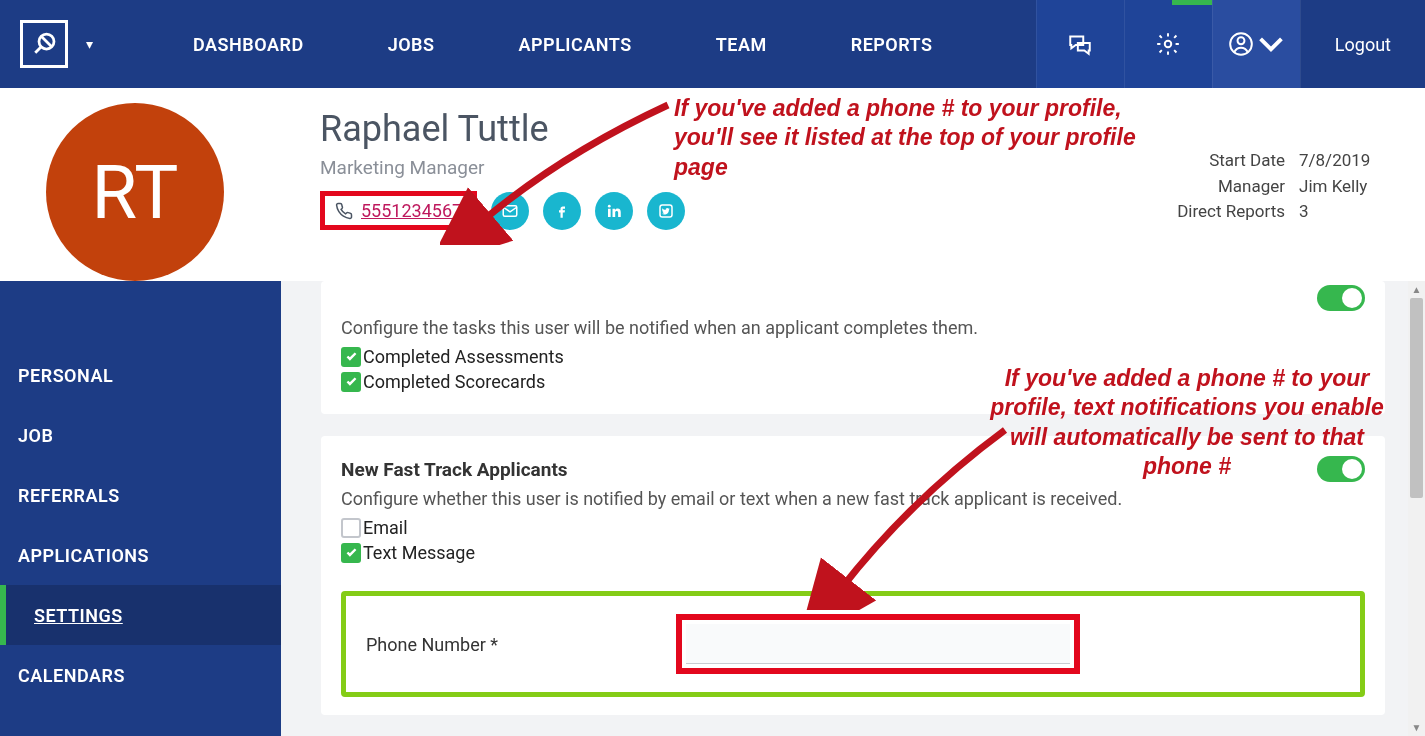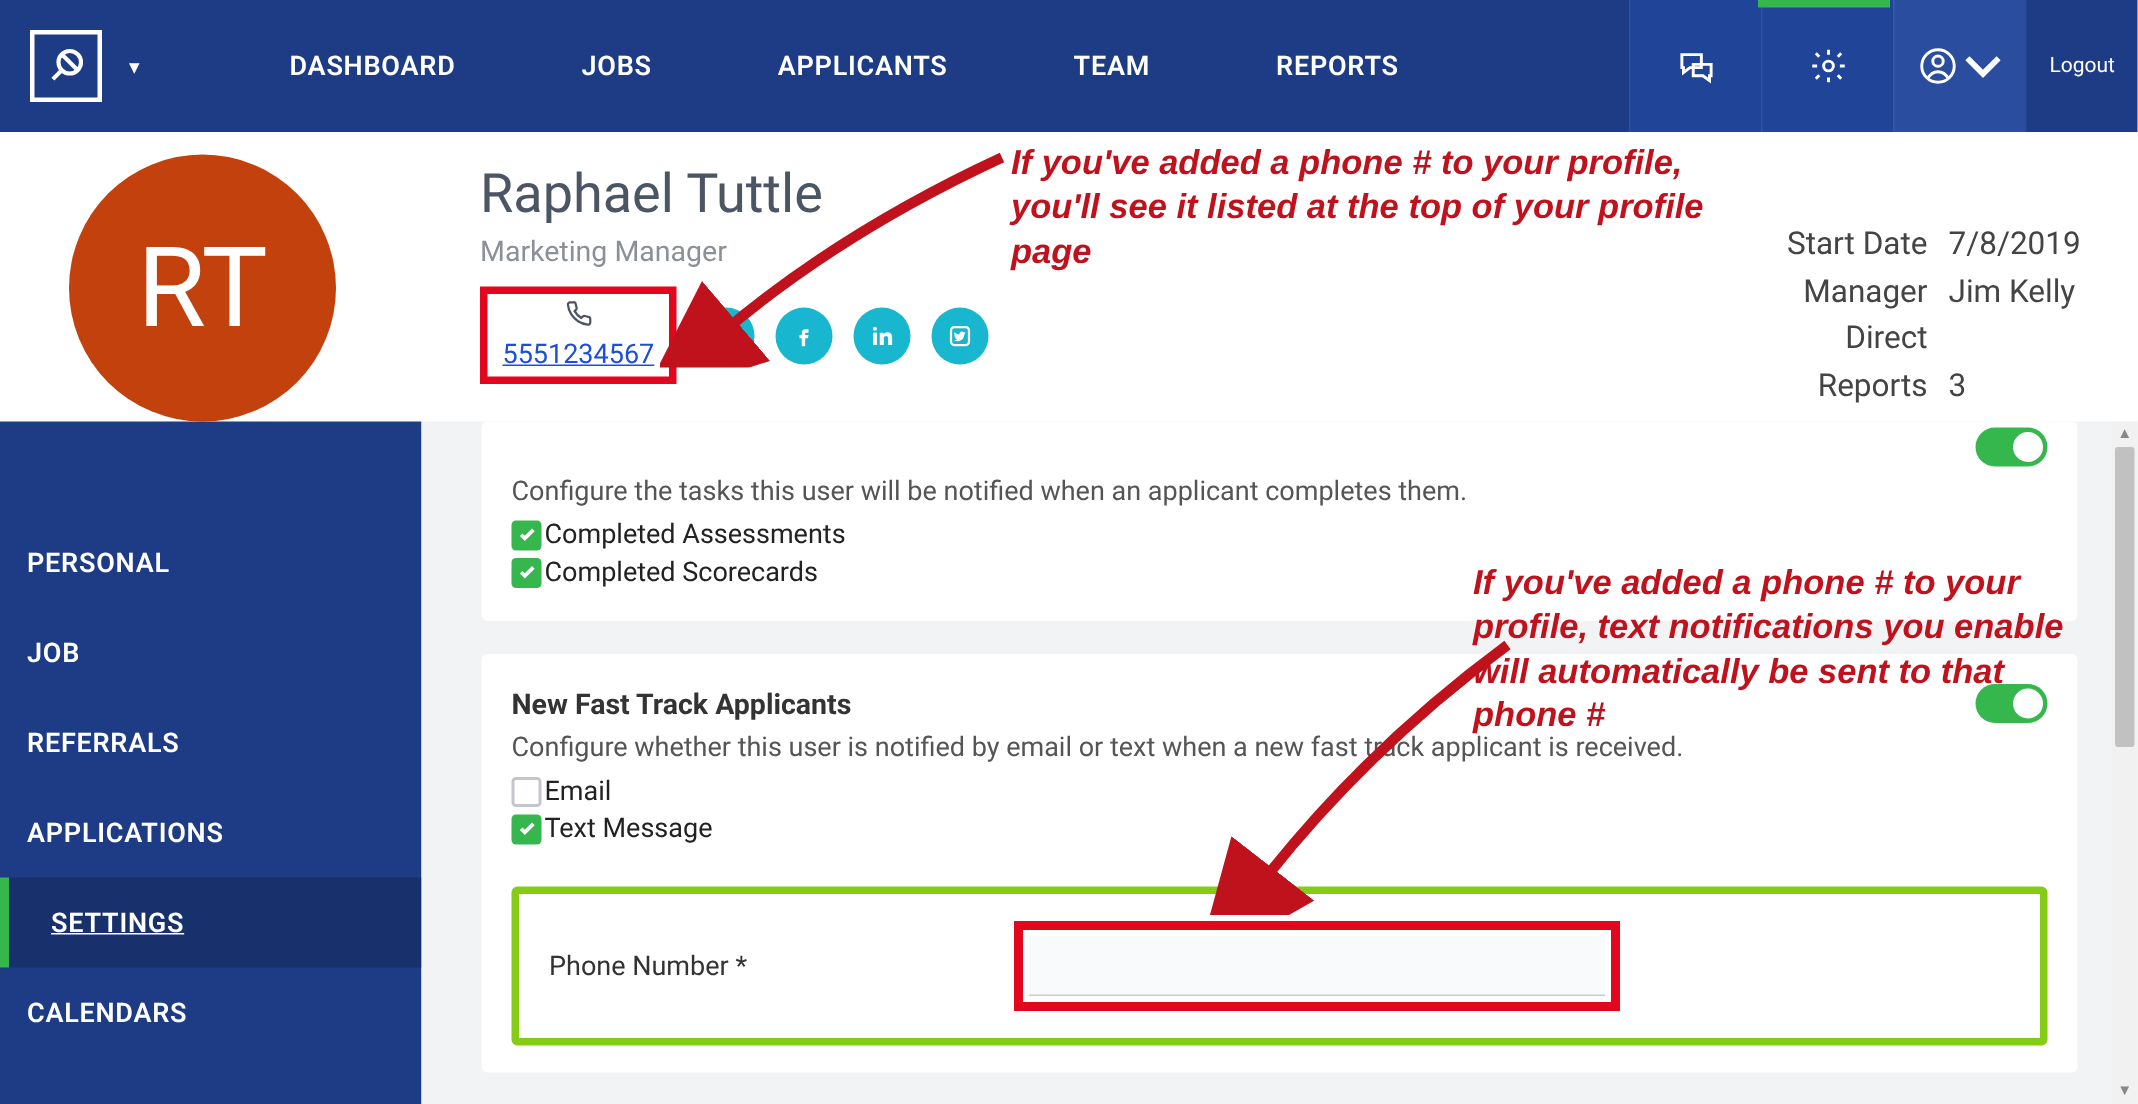--- a/index.html
+++ b/index.html
@@ -18,35 +18,35 @@
   .logo-box svg { width: 30px; height: 30px; }
   .logo-chev { margin-left: 18px; color: #fff; font-size: 14px; }
   .nav-links { display: flex; gap: 60px; margin-left: 56px; }
   .nav-link { color: #fff; font-weight: 600; font-size: 18px; letter-spacing: 0.5px; cursor: pointer; margin-left: 24px; }
   .nav-right { margin-left: auto; display: flex; height: 100%; }
   .nav-icon-btn { width: 88px; height: 100%; display:flex; align-items:center; justify-content:center; background:#1f4498; border-left:1px solid rgba(255,255,255,0.08); cursor:pointer; }
   .nav-icon-btn svg { width:26px; height:26px; }
   .nav-icon-caret { width:10px; height:6px; margin-left:4px; }
   .nav-icon-btn.active-tab { position: relative; }
   .nav-icon-btn.active-tab::before { content:""; position:absolute; top:0; left:0; right:0; height:5px; background:#36b74e; transform:translateY(-100%); }
-  .logout-btn { padding: 0 15px; display:flex; align-items:center; color:#fff; font-size:14px; border-left:1px solid rgba(255,255,255,0.08); cursor:pointer; }
+  .logout-btn { padding: 0 34px; display:flex; align-items:center; color:#fff; font-size:18px; border-left:1px solid rgba(255,255,255,0.08); cursor:pointer; }
   .green-stripe { position:absolute; top:0; right:165px; width:88px; height:5px; background:#36b74e; }
 
   
   .profile-head { display:flex; padding: 20px 36px 12px 300px; position:relative; }
   .avatar { position:absolute; left:46px; top:15px; width:178px; height:178px; border-radius:50%; background:#c2410c; display:flex; align-items:center; justify-content:center; color:#fff; font-size:74px; font-weight:400; }
   .profile-main { flex:1; padding-left:20px; }
   .profile-name { font-size:36px; color:#4b5563; font-weight:400; }
   .profile-title { color:#8a8f98; font-size:19px; margin-top:6px; }
   .profile-socialrow { display:flex; align-items:center; gap:14px; margin-top:12px; }
-  .phone-box { border:5px solid #e3071d; padding:4px 10px; display:flex; align-items:center; gap:8px; color:#1d4ed8;flex-direction:column; }
+  .phone-box { border:5px solid #e3071d; padding:4px 10px; display:flex; align-items:center; gap:8px; color:#be185d; }
   .phone-box span { text-decoration: underline; font-size:18px; }
   .soc-circle { width:38px; height:38px; border-radius:50%; background:#19b6cf; display:flex; align-items:center; justify-content:center; color:#fff; cursor:pointer; }
   .soc-circle svg { width:18px; height:18px; }
-  .profile-meta { text-align:right; font-size:21px; color:#444; line-height:1.5; margin-top:40px; }
+  .profile-meta { text-align:right; font-size:17px; color:#444; line-height:1.5; margin-top:40px; }
   .profile-meta .lbl { color:#444; display:inline-block; width:130px; text-align:right; margin-right:14px; }
   .profile-meta .val { display:inline-block; width:90px; text-align:left; }
 
   
   .layout { display:flex; position:absolute; top:281px; bottom:0; left:0; right:0; }
   .sidebar { width:281px; background:#1d3c85; }
   .sidebar-item { height:60px; display:flex; align-items:center; padding-left:18px; color:#fff; font-size:18px; font-weight:600; letter-spacing:0.5px; cursor:pointer; }
   .sidebar-item.active { border-left:6px solid #36b74e; padding-left:28px; background:#18316d; }
   .sidebar-item.active span { text-decoration:underline; }
 
@@ -64,21 +64,21 @@
   .toggle::after { content:""; position:absolute; right:3px; top:3px; width:20px; height:20px; background:#fff; border-radius:50%; }
   
   .inner-box { border:5px solid #84cc16; border-radius:4px; padding:18px 20px; margin-top:28px; display:flex; align-items:center; }
   .field-label { font-size:18px; color:#333; width:310px; }
   .field-input { width:384px; height:40px; border:1px solid #c8cbd1; border-top:none; border-left:none; border-right:none; background:#f9fafb; }
   .input-redbox { border:6px solid #e3071d; padding:4px; }
 
   
   .anno { position:absolute; color:#c0121d; font-weight:800; font-size:23px; line-height:1.28; z-index:50; font-style:italic; font-family: Arial, sans-serif;}
   .anno1 { top:94px; left:674px; width:510px; }
-  .anno2 { top:374px; left:982px; width:410px; }
+  .anno2 { top:364px; left:982px; width:410px;text-align:center; }
   .arrow-svg { position:absolute; z-index:49; }
 
   .scrollbar { position:absolute; right:0; top:281px; width:17px; height:455px; background:#f1f1f1; }
   .scrollbar-thumb { position:absolute; right:2px; top:0; width:13px; height:200px; background:#c1c1c1; border-radius:2px; }
   .scrollbar-arrow { position:absolute; right:0; width:17px; height:17px; display:flex; align-items:center; justify-content:center; color:#888; font-size:10px;}
 </style>
 </head>
 <body>
 
 <div class="topnav">

